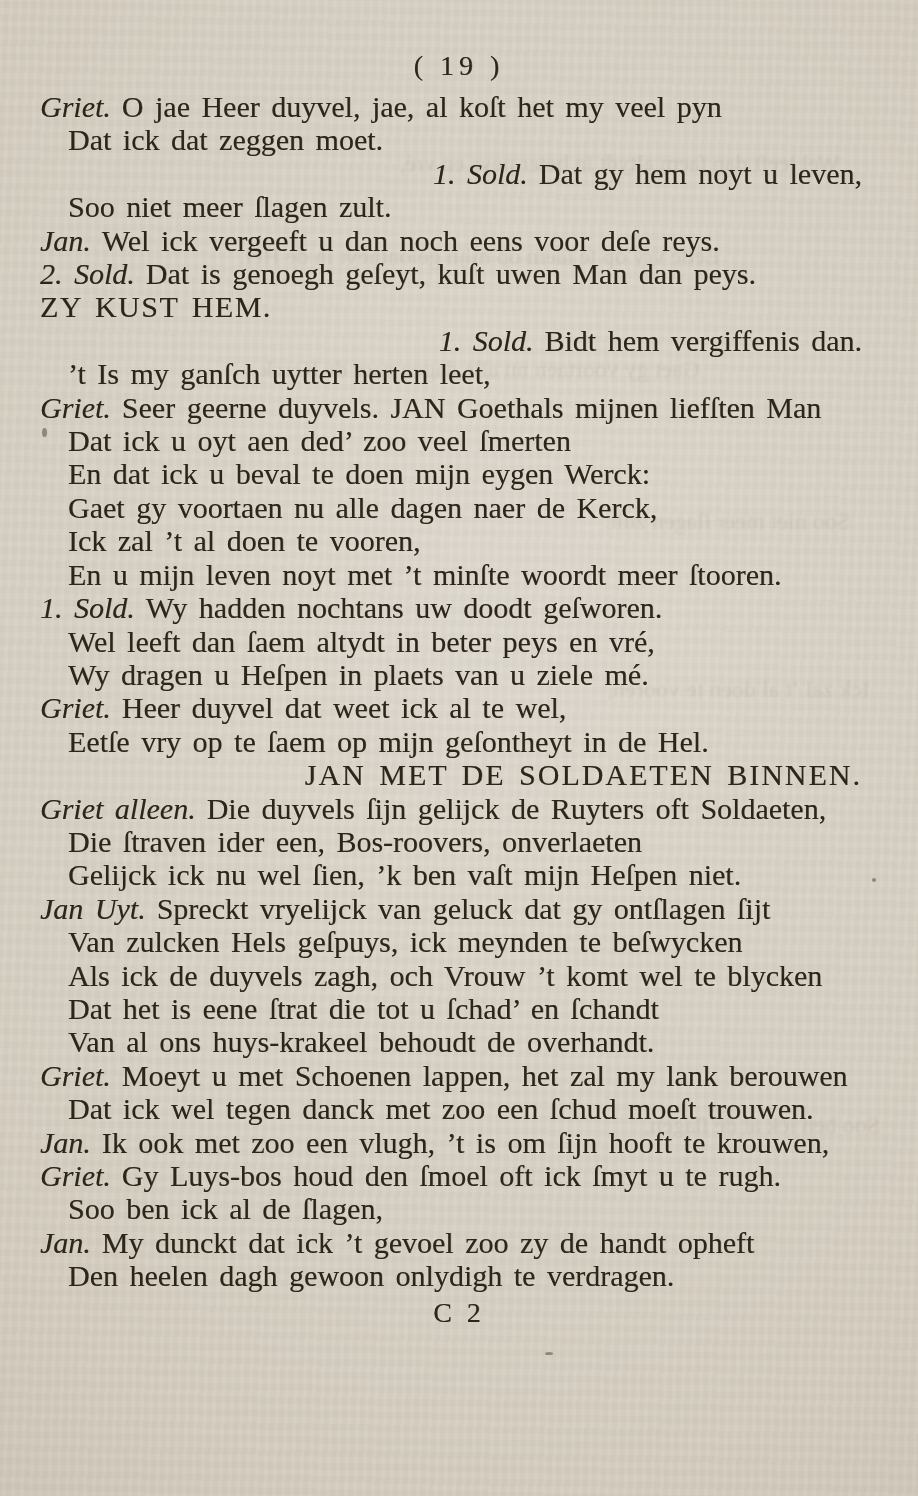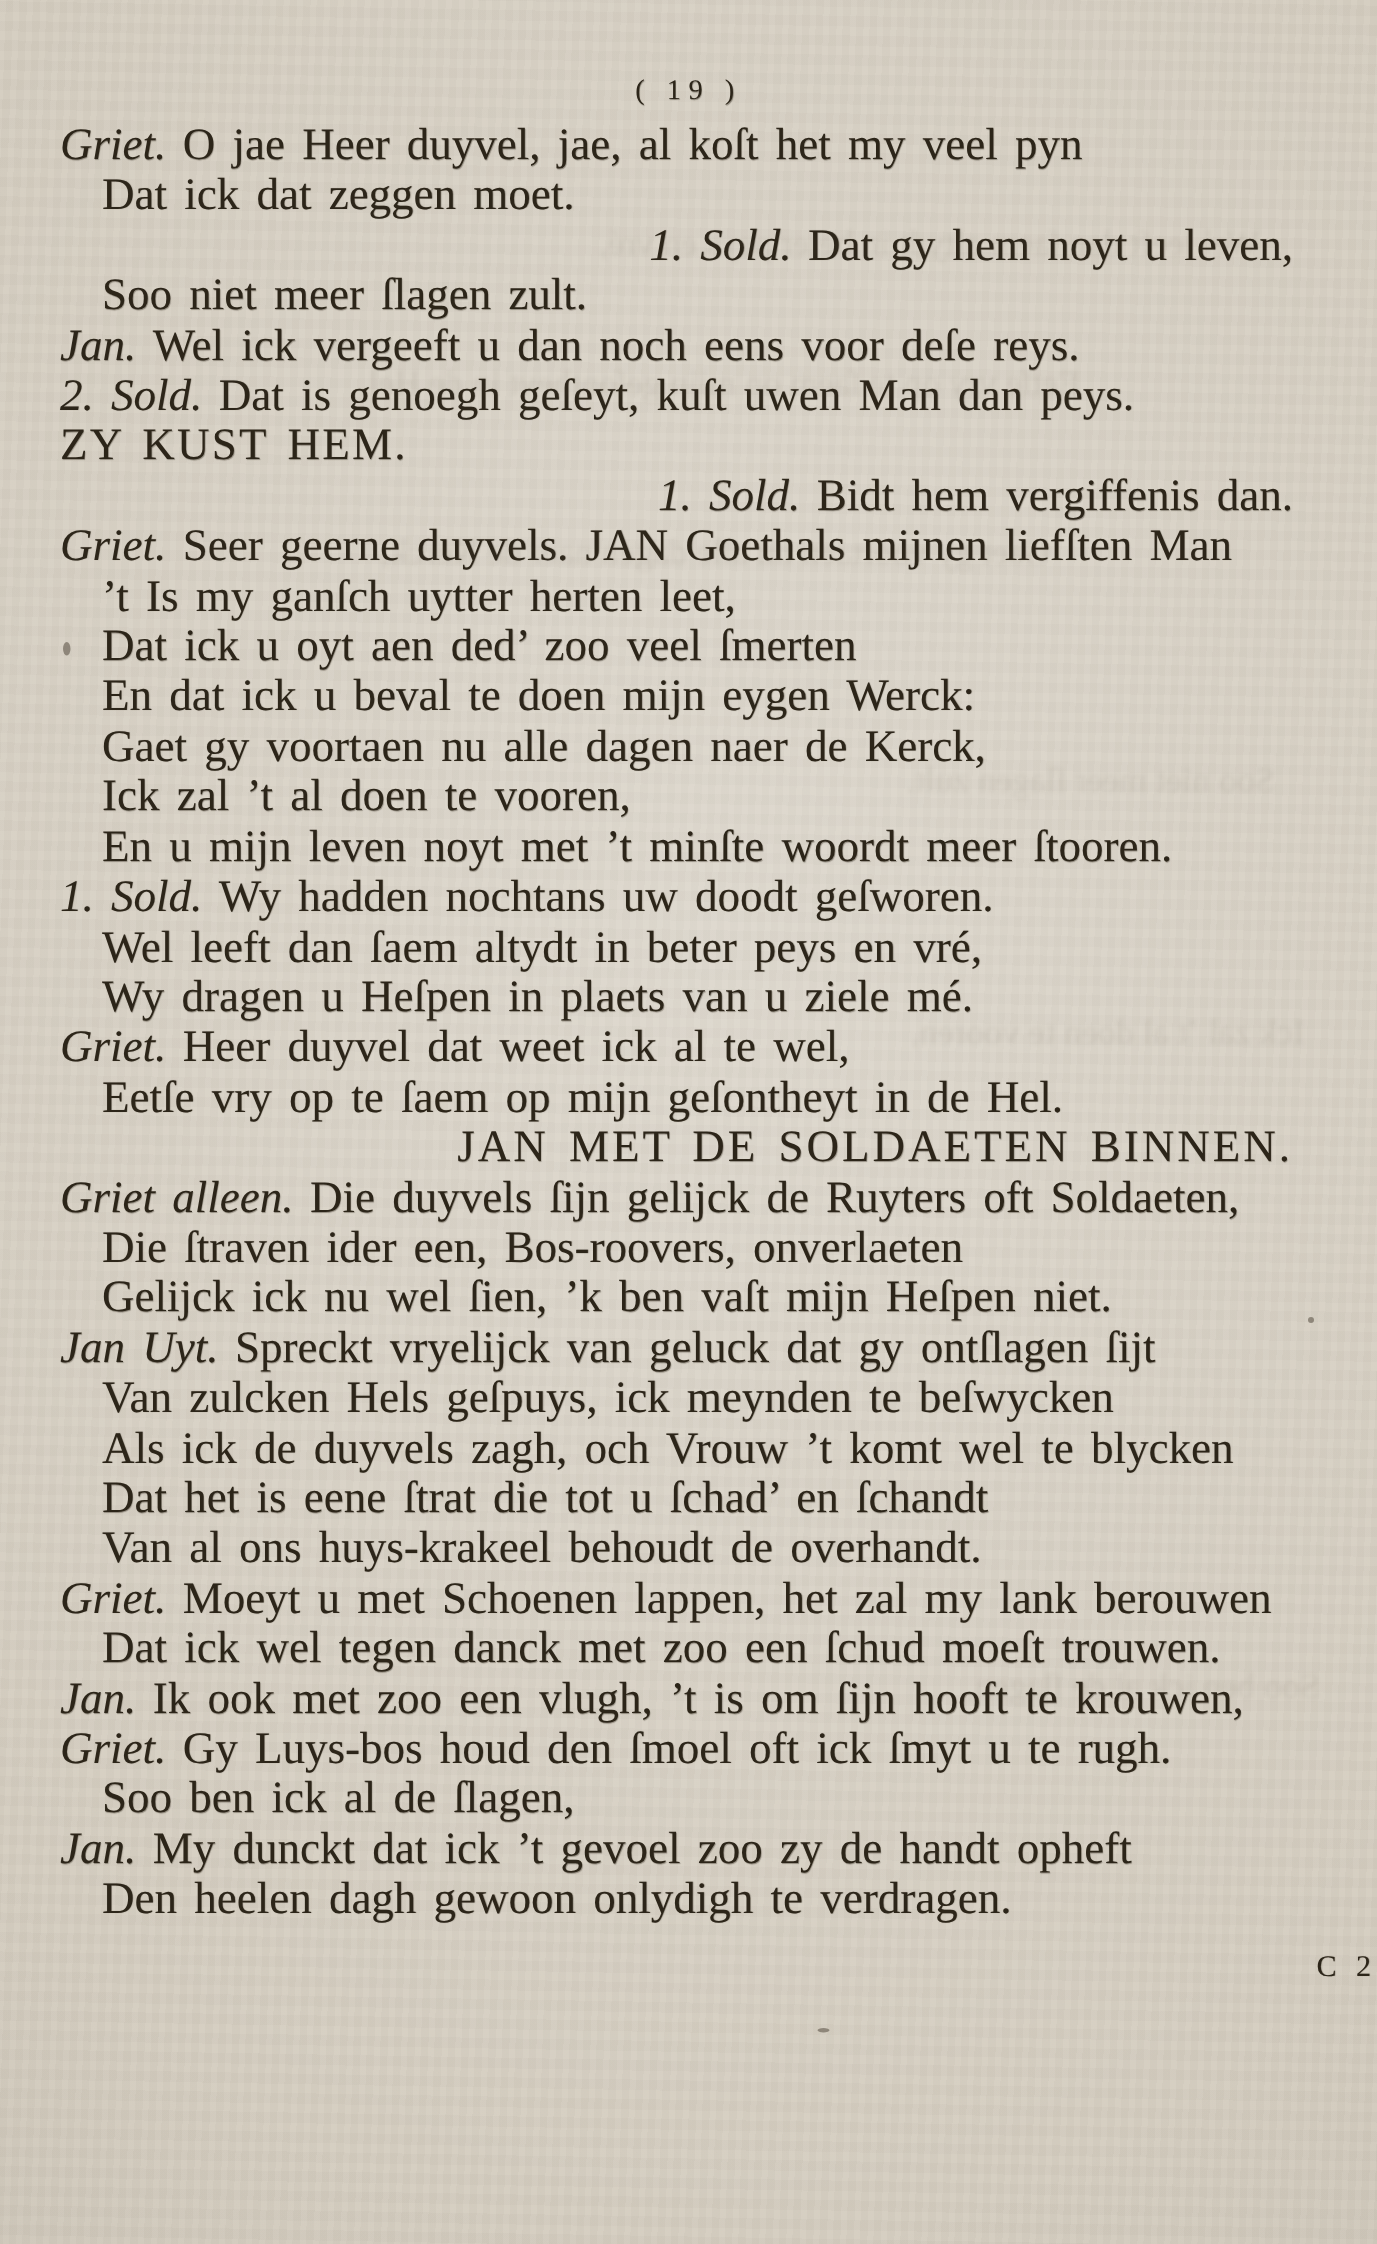--- a/index.html
+++ b/index.html
@@ -6,32 +6,32 @@
   .page{
     position:relative;width:918px;height:1496px;overflow:hidden;
     background:
       radial-gradient(130% 105% at 52% 42%, rgba(255,255,255,0.22) 0%, rgba(255,255,255,0.0) 55%, rgba(60,50,38,0.13) 100%),
       repeating-linear-gradient(92deg, rgba(255,255,255,0.025) 0 4px, rgba(90,80,65,0.025) 4px 9px),
       repeating-linear-gradient(1deg, rgba(255,255,255,0.02) 0 6px, rgba(90,80,65,0.02) 6px 13px),
       #d4cdc0;
     font-family:"Liberation Serif","DejaVu Serif",serif;
     color:#2c2519;
   }
-  .header{padding-top:50px;text-align:center;font-size:19px;letter-spacing:5px;
+  .header{padding-top:50px;text-align:center;font-size:28px;letter-spacing:5px;
           text-shadow:0.4px 0.4px 0.6px rgba(44,37,25,0.45);}
   .content{margin:8px 56px 0 40px;font-size:30px;line-height:33.4px;word-spacing:4px;
            white-space:nowrap;text-shadow:0.4px 0.4px 0.6px rgba(44,37,25,0.40);}
   .ln{min-height:33.4px;}
   .ind{padding-left:28px;}
   .ra{text-align:right;}
   .row{display:flex;justify-content:space-between;}
   .spk{font-style:italic;padding-right:11px;}
   .caps{letter-spacing:1.5px;}
   .stage{letter-spacing:2px;}
-  .footer{text-align:right;font-size:20px;margin-top:17px;letter-spacing:4px;
+  .footer{text-align:center;font-size:28px;margin-top:4px;letter-spacing:4px;
           text-shadow:0.4px 0.4px 0.6px rgba(44,37,25,0.45);}
   .ghost{position:absolute;font-size:24px;color:#6b6254;opacity:0.10;
          transform:scaleX(-1);filter:blur(1.3px);white-space:nowrap;pointer-events:none;}
   .speck{position:absolute;background:#554d40;border-radius:50%;opacity:0.55;}
 </style>
 </head>
 <body>
 
 <div class="page">
 
@@ -41,22 +41,22 @@
     <div class="ln"><span class="spk">Griet.</span><span>O jae Heer duyvel, jae, al koſt het my veel pyn</span></div>
     <div class="ln ind"><span>Dat ick dat zeggen moet.</span></div>
     <div class="ln ra"><span class="spk">1. Sold.</span><span>Dat gy hem noyt u leven,</span></div>
     <div class="ln ind"><span>Soo niet meer ſlagen zult.</span></div>
     <div class="ln"><span class="spk">Jan.</span><span>Wel ick vergeeft u dan noch eens voor deſe reys.</span></div>
     <div class="ln"><span class="spk">2. Sold.</span><span>Dat is genoegh geſeyt, kuſt uwen Man dan peys.</span></div>
     <div class="ln row">
         <span class="caps">ZY KUST HEM.</span>
       </div>
     <div class="ln ra"><span class="spk">1. Sold.</span><span>Bidt hem vergiffenis dan.</span></div>
+    <div class="ln ind"><span>’t Is my ganſch uytter herten leet,</span></div>
     <div class="ln"><span class="spk">Griet.</span><span>Seer geerne duyvels. JAN Goethals mijnen liefſten Man</span></div>
-    <div class="ln ind"><span>’t Is my ganſch uytter herten leet,</span></div>
     <div class="ln ind"><span>Dat ick u oyt aen ded’ zoo veel ſmerten</span></div>
     <div class="ln ind"><span>En dat ick u beval te doen mijn eygen Werck:</span></div>
     <div class="ln ind"><span>Gaet gy voortaen nu alle dagen naer de Kerck,</span></div>
     <div class="ln ind"><span>Ick zal ’t al doen te vooren,</span></div>
     <div class="ln ind"><span>En u mijn leven noyt met ’t minſte woordt meer ſtooren.</span></div>
     <div class="ln"><span class="spk">1. Sold.</span><span>Wy hadden nochtans uw doodt geſworen.</span></div>
     <div class="ln ind"><span>Wel leeft dan ſaem altydt in beter peys en vré,</span></div>
     <div class="ln ind"><span>Wy dragen u Heſpen in plaets van u ziele mé.</span></div>
     <div class="ln"><span class="spk">Griet.</span><span>Heer duyvel dat weet ick al te wel,</span></div>
     <div class="ln ind"><span>Eetſe vry op te ſaem op mijn geſontheyt in de Hel.</span></div>

